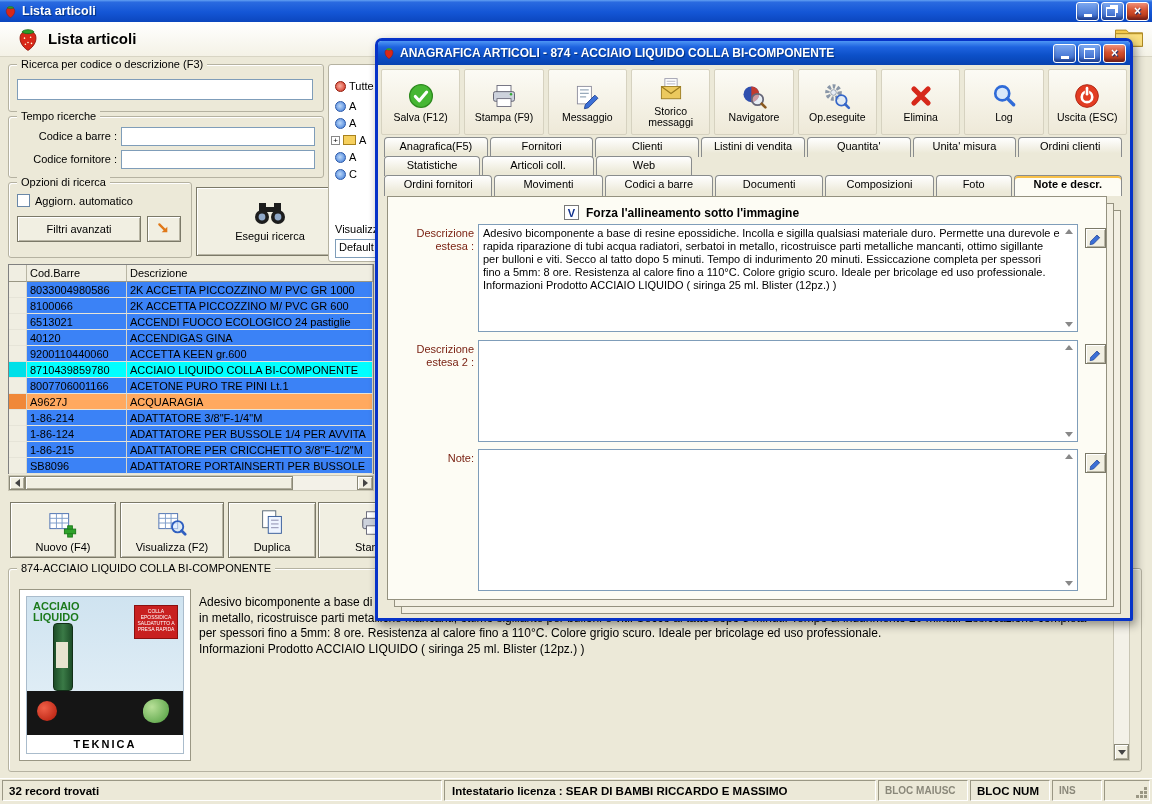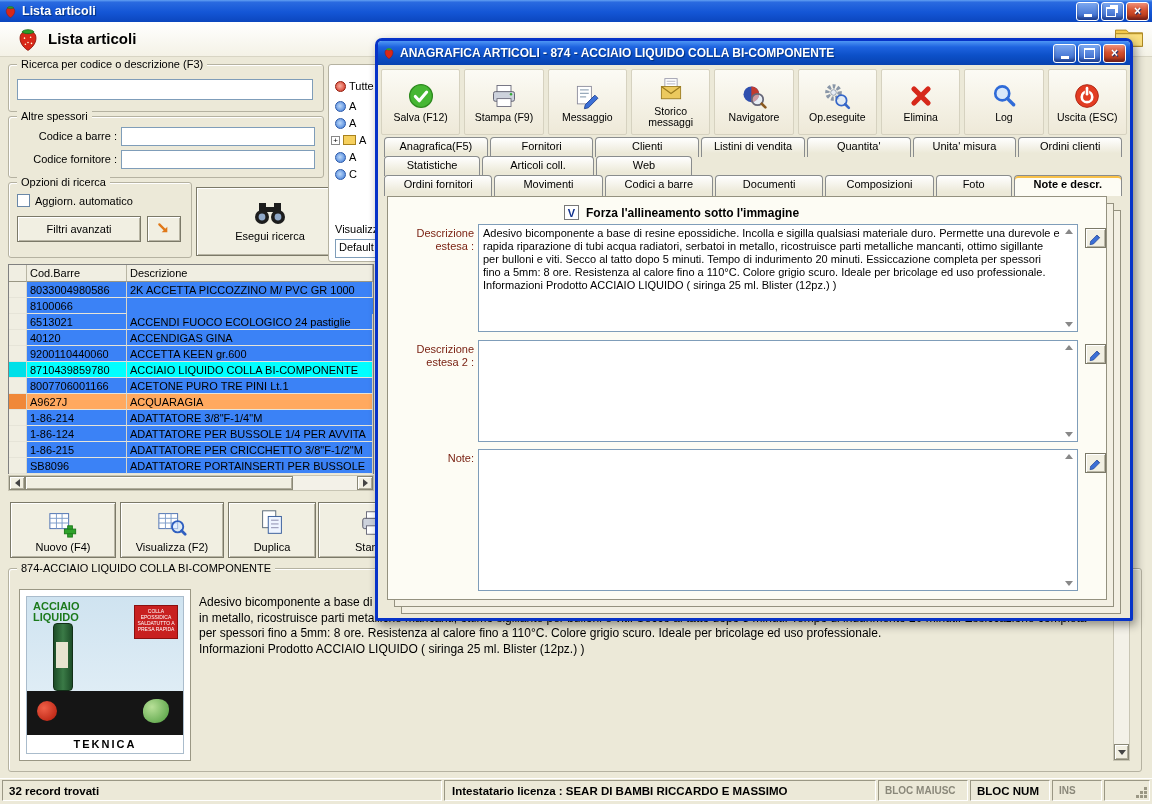--- a/index.html
+++ b/index.html
@@ -159,21 +159,21 @@
         <path d="M3 13h30v14H3z" fill="#fadf7e" stroke="#a8821e"></path>
       </svg>
   </span>
 
   <div class="gb" style="left:8px;top:64px;width:314px;height:46px;">
     <span class="glabel">Ricerca per codice o descrizione (F3)</span>
     <input class="inp" style="left: 8px; top: 14px; width: 296px; height: 21px;">
   </div>
 
   <div class="gb" style="left:8px;top:116px;width:314px;height:60px;">
-    <span class="glabel">Altre spessori</span>
+    <span class="glabel">Tempo ricerche</span>
     <span class="rlabel" style="left:2px;top:13px;width:106px;text-align:right;">Codice a barre :</span>
     <input class="inp" style="left: 112px; top: 10px; width: 194px; height: 19px;">
     <span class="rlabel" style="left:2px;top:36px;width:106px;text-align:right;">Codice fornitore :</span>
     <input class="inp" style="left: 112px; top: 33px; width: 194px; height: 19px;">
   </div>
 
   <div class="gb" style="left:8px;top:182px;width:182px;height:74px;">
     <span class="glabel">Opzioni di ricerca</span>
     <span class="cb" style="left:8px;top:11px;"></span>
     <span class="rlabel" style="left:26px;top:12px;">Aggiorn. automatico</span>
@@ -247,20 +247,21 @@
       <span class="gc c2">Descrizione</span>
     </div>
     <div class="grow">
         <span class="gc c0"></span>
         <span class="gc c1">8033004980586</span>
         <span class="gc c2">2K ACCETTA PICCOZZINO M/ PVC  GR 1000</span>
       </div>
     <div class="grow">
         <span class="gc c0"></span>
         <span class="gc c1">8100066</span>
+        <span class="gc c2">2K ACCETTA PICCOZZINO M/ PVC  GR 600</span>
       </div>
     <div class="grow">
         <span class="gc c0"></span>
         <span class="gc c1">6513021</span>
         <span class="gc c2">ACCENDI FUOCO ECOLOGICO 24 pastiglie</span>
       </div>
     <div class="grow">
         <span class="gc c0"></span>
         <span class="gc c1">40120</span>
         <span class="gc c2">ACCENDIGAS GINA</span>

